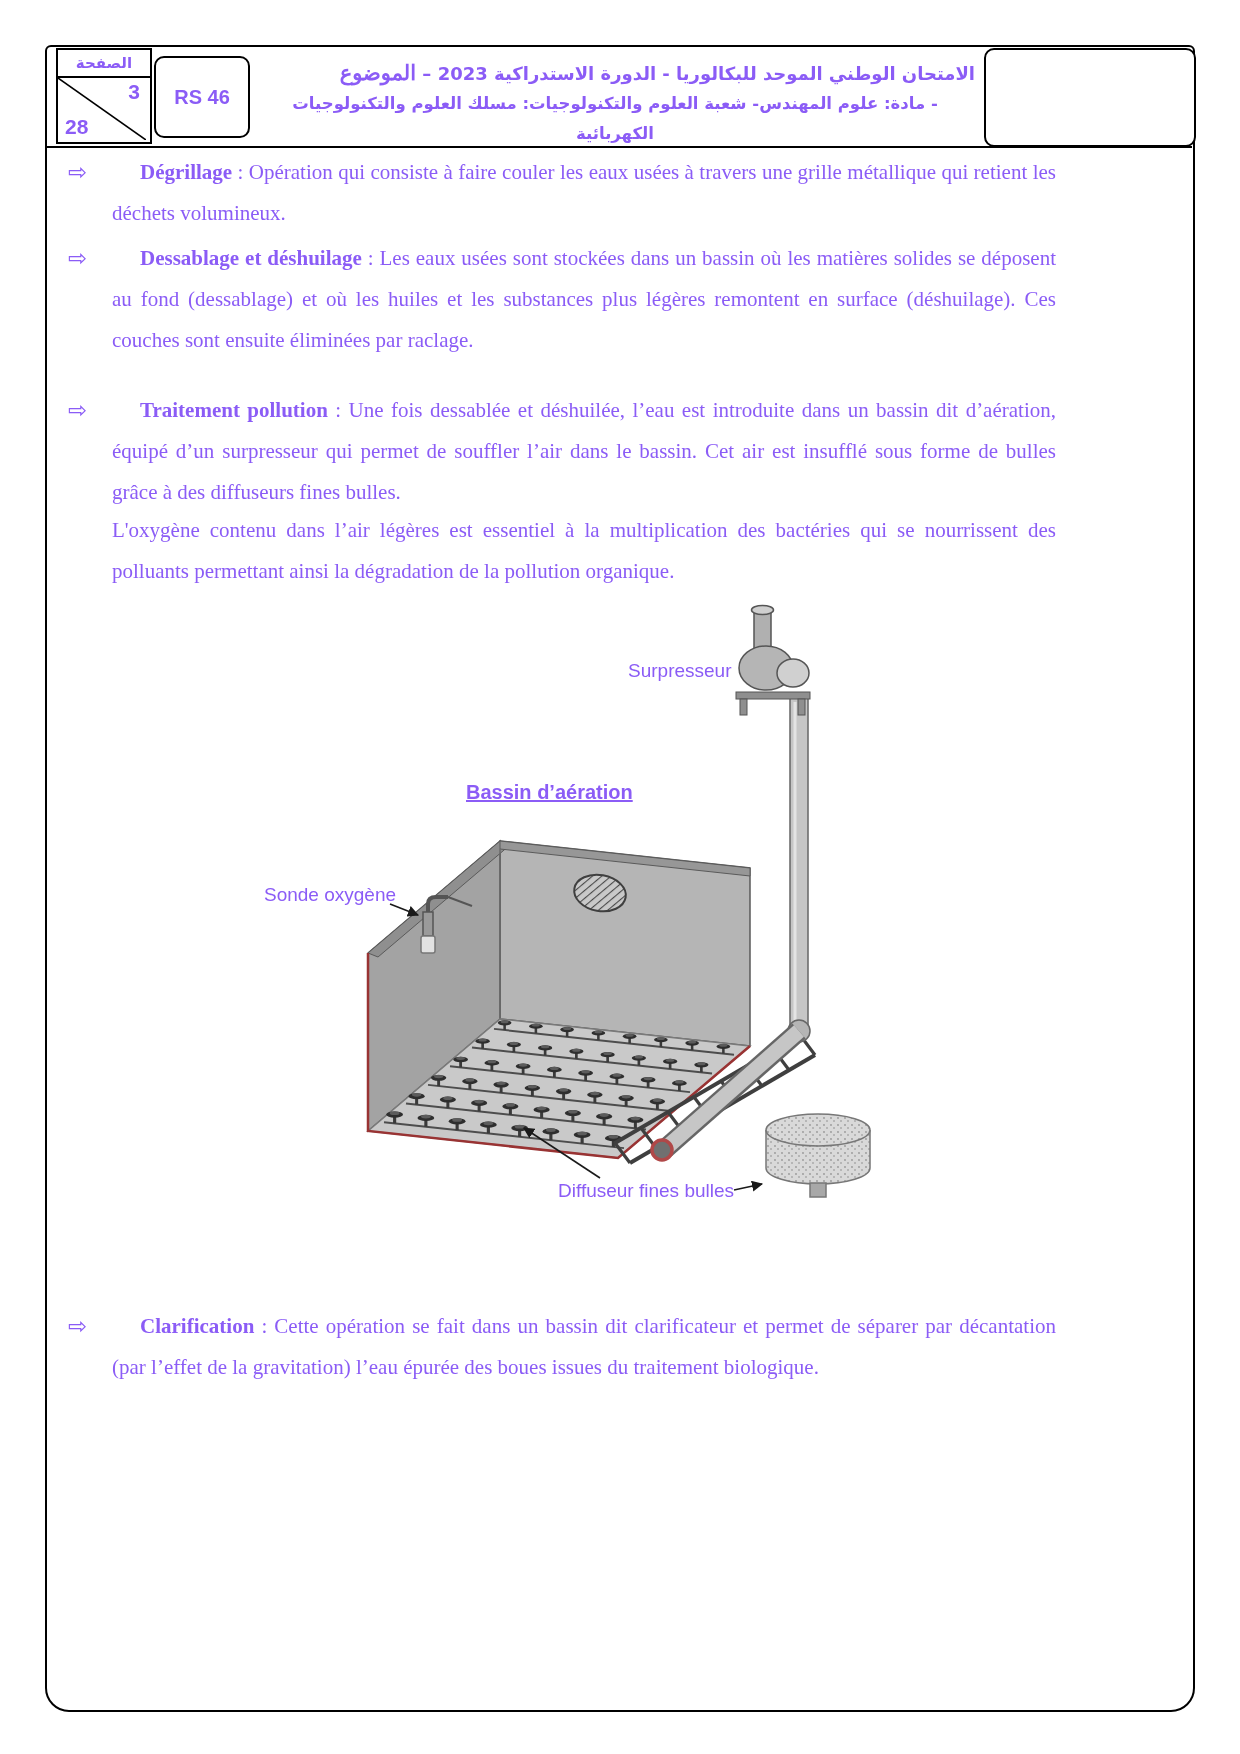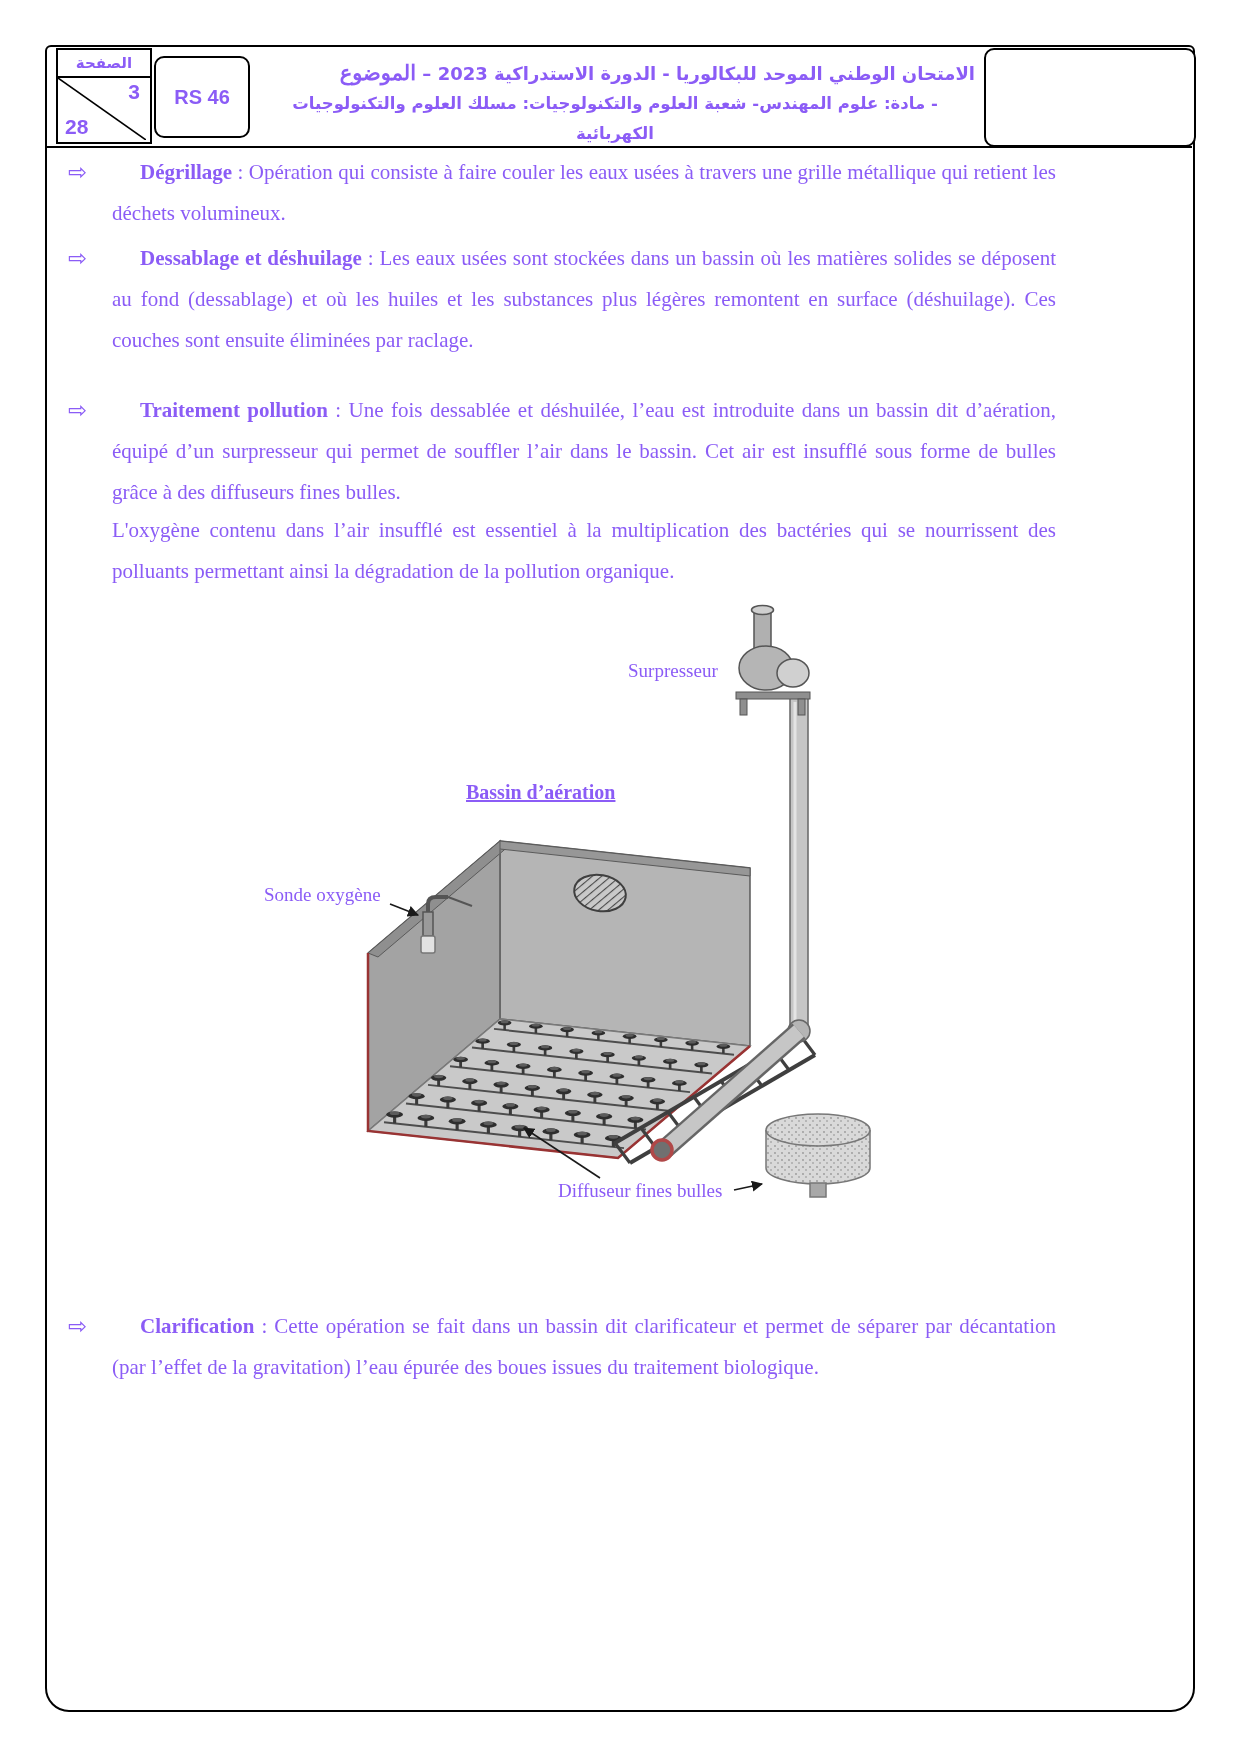--- a/index.html
+++ b/index.html
@@ -28,21 +28,21 @@
   .headline2{font-size:16.5px;line-height:30px;text-align:center;}
 
   
   .para{position:absolute;left:112px;width:944px;font-size:21px;line-height:41px;text-align:justify;}
   .arrow{position:absolute;left:-44px;top:0;font-family:"DejaVu Sans",sans-serif;font-size:23px;}
   .ptitle{font-weight:bold;text-underline-offset:3px;margin-left:28px;}
 
   
   .figure{position:absolute;left:150px;top:598px;width:940px;height:652px;}
   .figure svg{position:absolute;left:0;top:0;}
-  .flabel{position:absolute;font-family:Liberation Serif, serif;font-size:19px;white-space:nowrap;}
+  .flabel{position:absolute;font-family:Liberation Sans, sans-serif;font-size:19px;white-space:nowrap;}
   .flabel.bold-u{font-weight:bold;text-decoration:underline;font-size:20px;}
 </style>
 </head>
 <body>
 
 <div class="page">
   <div class="frame"></div>
   <div class="header-sep"></div>
 
   <div class="pagebox">
@@ -75,21 +75,21 @@
 
   <div class="para" style="top:238px;">
     <span class="arrow">⇨</span>
     <span class="ptitle">Dessablage et déshuilage</span><span> : </span><span>Les eaux usées sont stockées dans un bassin où les matières solides se déposent au fond (dessablage) et où les huiles et les substances plus légères remontent en surface (déshuilage). Ces couches sont ensuite éliminées par raclage.</span>
   </div>
 
   <div class="para" style="top:390px;">
     <span class="arrow">⇨</span>
     <span class="ptitle">Traitement pollution</span><span> : </span><span>Une fois dessablée et déshuilée, l’eau est introduite dans un bassin dit d’aération, équipé d’un surpresseur qui permet de souffler l’air dans le bassin. Cet air est insufflé sous forme de bulles grâce à des diffuseurs fines bulles.</span>
   </div>
-  <div class="para" style="top:510px;">L'oxygène contenu dans l’air insufflé est essentiel à la multiplication des bactéries qui se nourrissent des polluants permettant ainsi la dégradation de la pollution organique.</div>
+  <div class="para" style="top:510px;">L'oxygène contenu dans l’air légères est essentiel à la multiplication des bactéries qui se nourrissent des polluants permettant ainsi la dégradation de la pollution organique.</div>
 
   <div class="figure">
     <svg width="940" height="652" viewBox="0 0 940 652">
       <defs>
         <pattern id="hatch" width="6" height="6" patternUnits="userSpaceOnUse" patternTransform="rotate(40)">
           <rect width="6" height="6" fill="#c9c9c9"></rect>
           <line x1="0" y1="0" x2="0" y2="6" stroke="#4a4a4a" stroke-width="2.2"></line>
         </pattern>
         <pattern id="speck" width="7" height="7" patternUnits="userSpaceOnUse">
           <rect width="7" height="7" fill="#d9d9d9"></rect>

